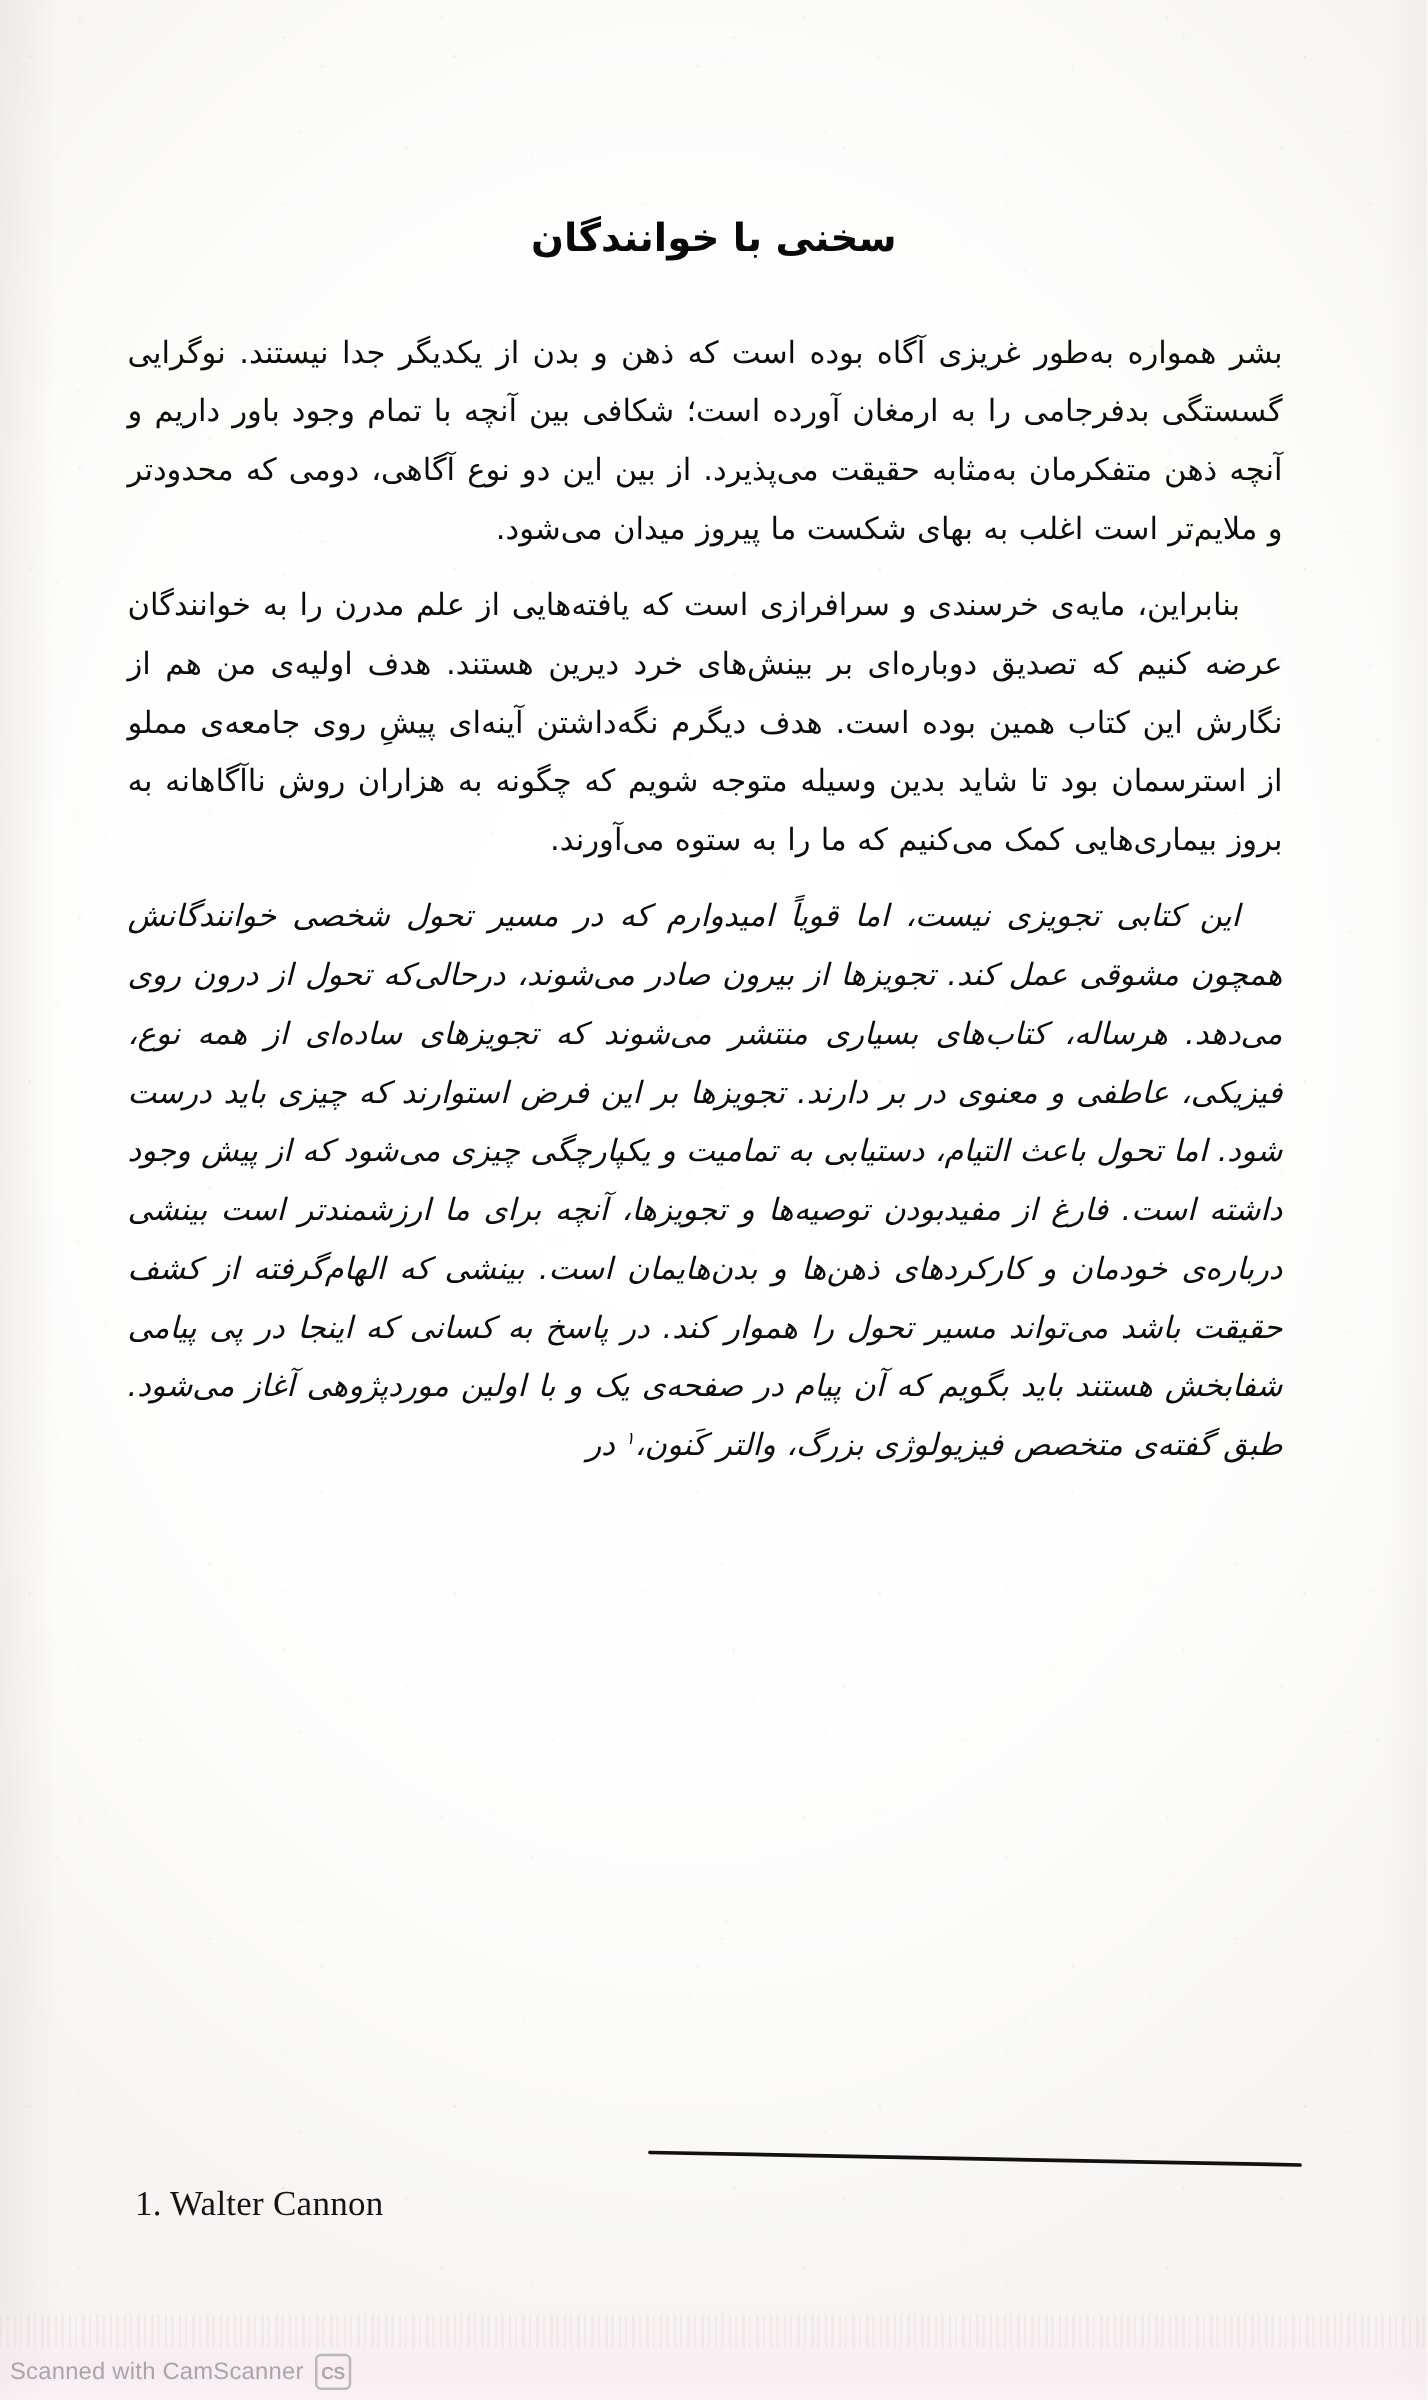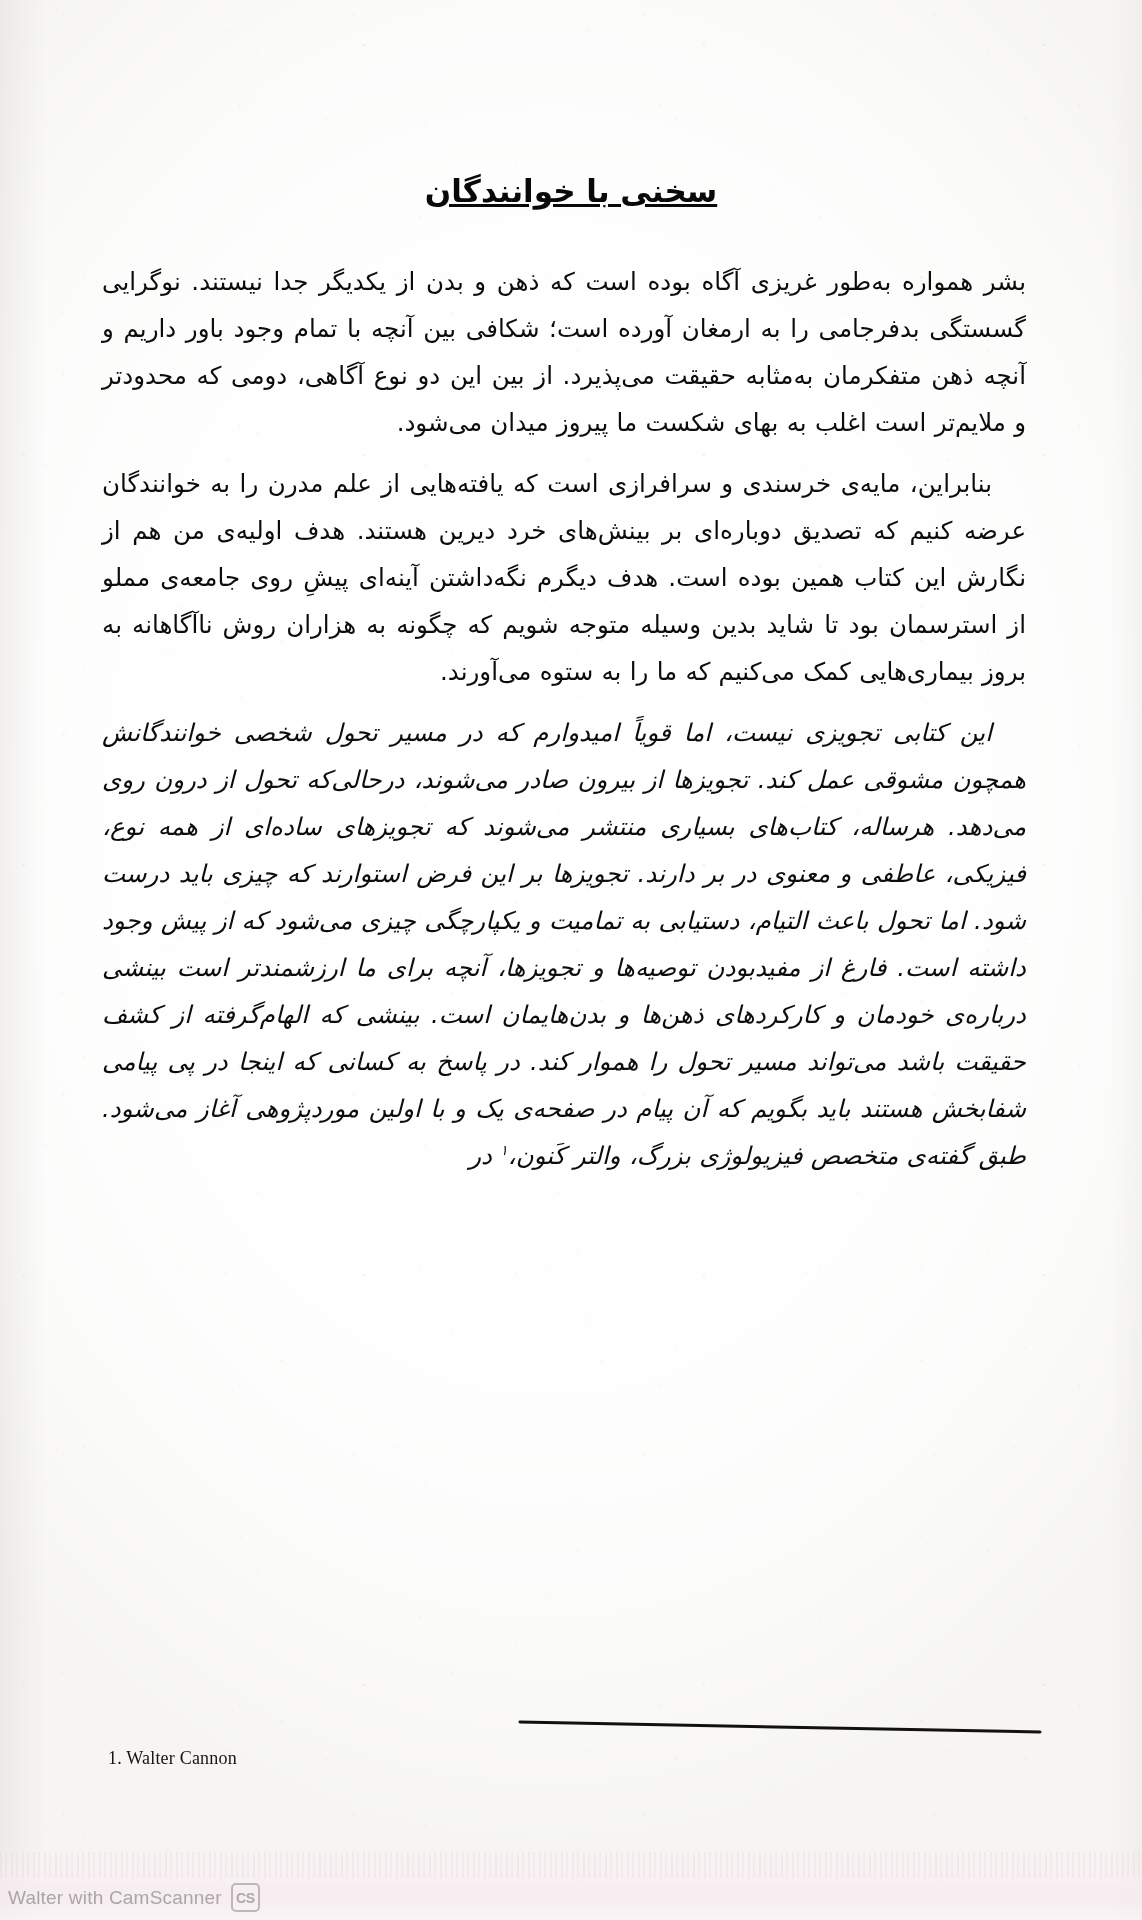--- a/index.html
+++ b/index.html
@@ -111,21 +111,20 @@
     top: 152px;
     left: 0;
     width: 1142px;
     text-align: center;
     font-family: "DejaVu Sans", "Liberation Sans", sans-serif;
     font-weight: 700;
     font-size: 31px;
     letter-spacing: 0.5px;
     color: #09090a;
     direction: rtl;
-    text-decoration: underline;
   }
 
   .body-col {
     position: absolute;
     top: 258px;
     right: 116px;
     width: 924px;
     direction: rtl;
     text-align: justify;
     text-justify: inter-word;
@@ -161,21 +160,21 @@
   }
   .footnote-rule svg { display: block; }
 
   .footnote-text {
     position: absolute;
     top: 1748px;
     left: 108px;
     direction: ltr;
     text-align: left;
     font-family: "Liberation Serif", "DejaVu Serif", serif;
-    font-size: 18px;
+    font-size: 28px;
     color: #141416;
     letter-spacing: .2px;
   }
 
   
   .camscanner {
     position: absolute;
     left: 8px;
     bottom: 8px;
     display: flex;
@@ -238,14 +237,14 @@
   </div>
 
   <div class="footnote-text ink-soft">1. Walter Cannon</div>
 
 </div>
 
 <div class="bottom-tint"></div>
 
 <div class="camscanner">
   <div class="cs-badge">CS</div>
-  <div class="cs-label">Walter with CamScanner</div>
+  <div class="cs-label">Scanned with CamScanner</div>
 </div>
 
 </body></html>

